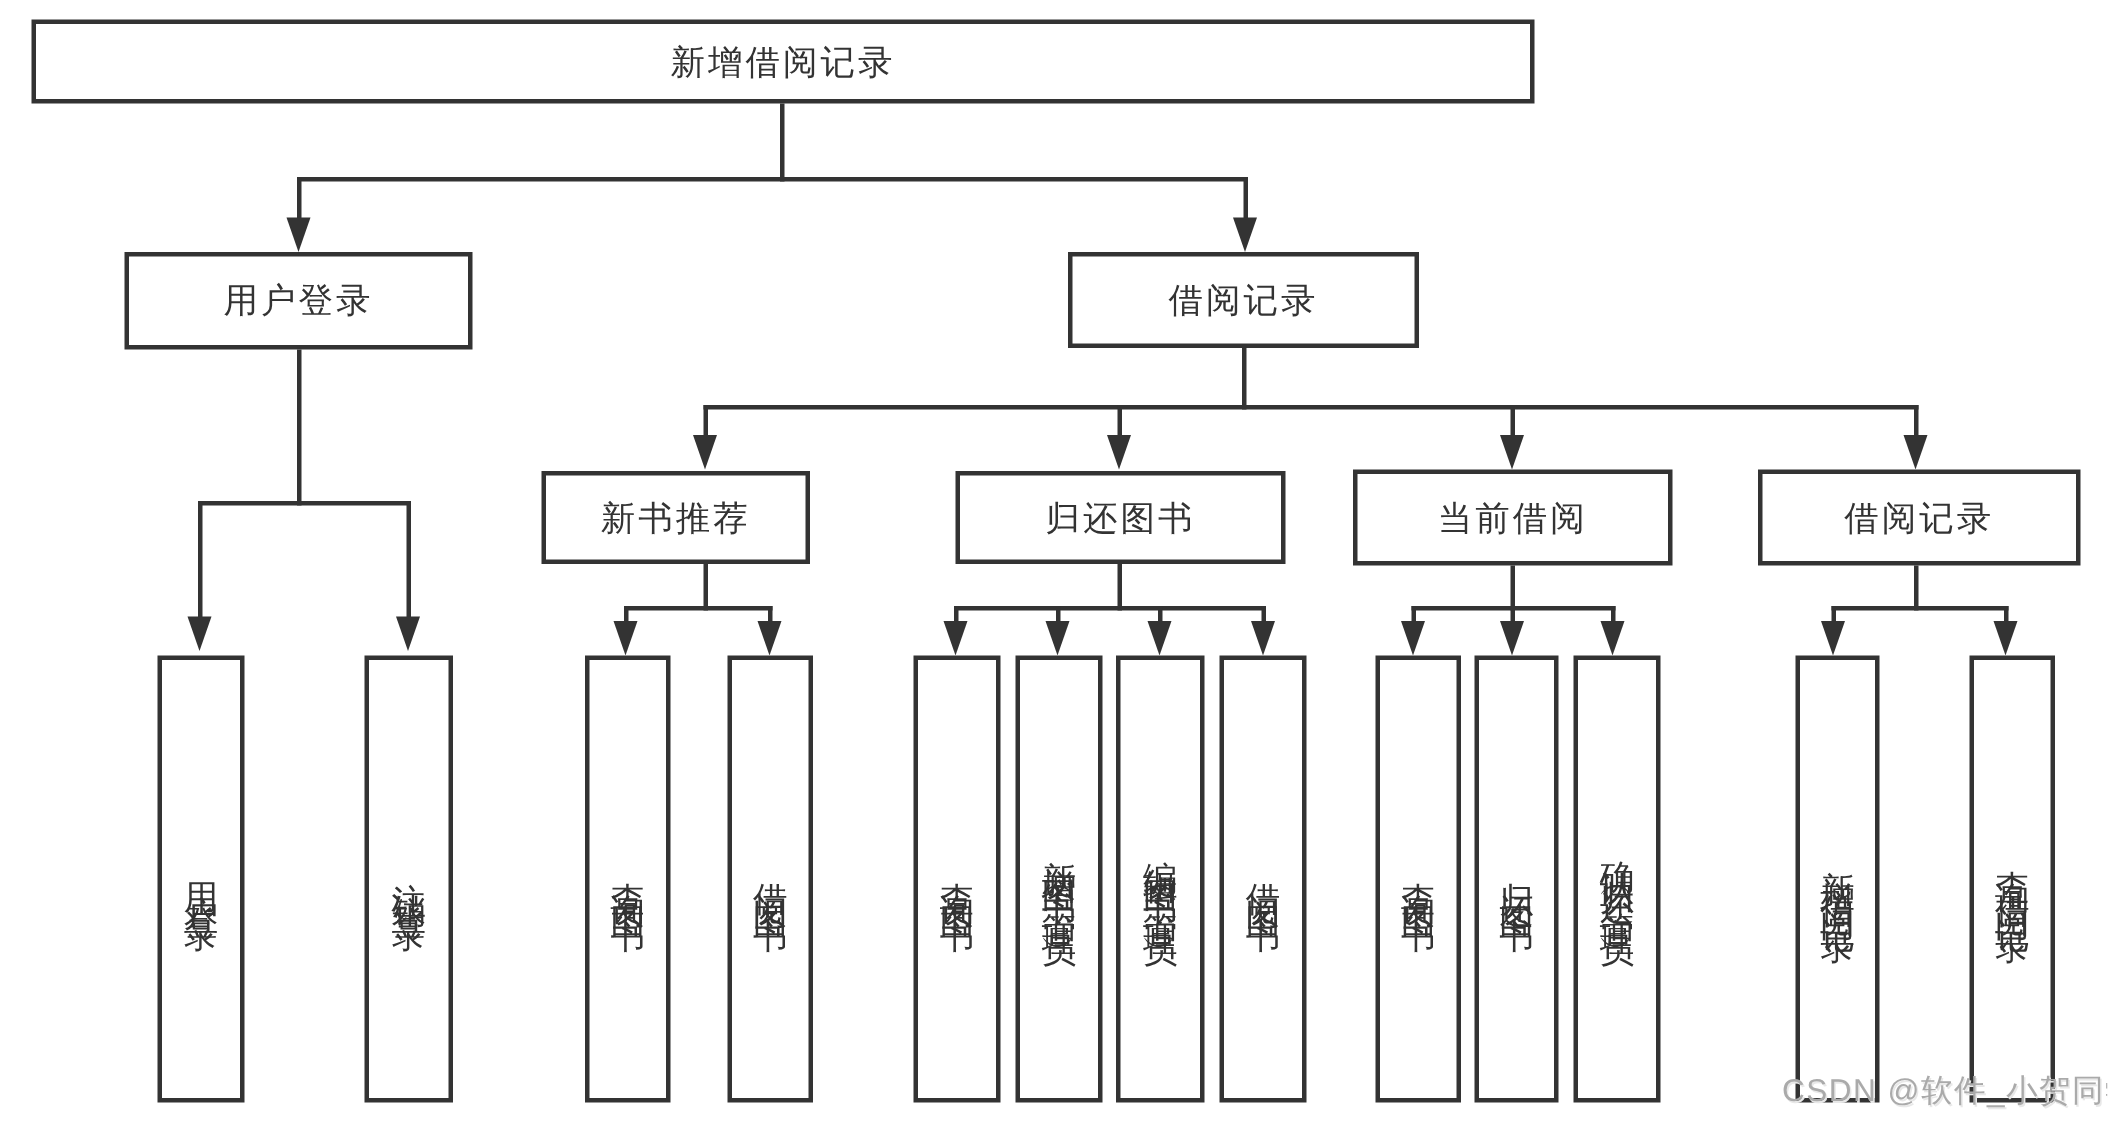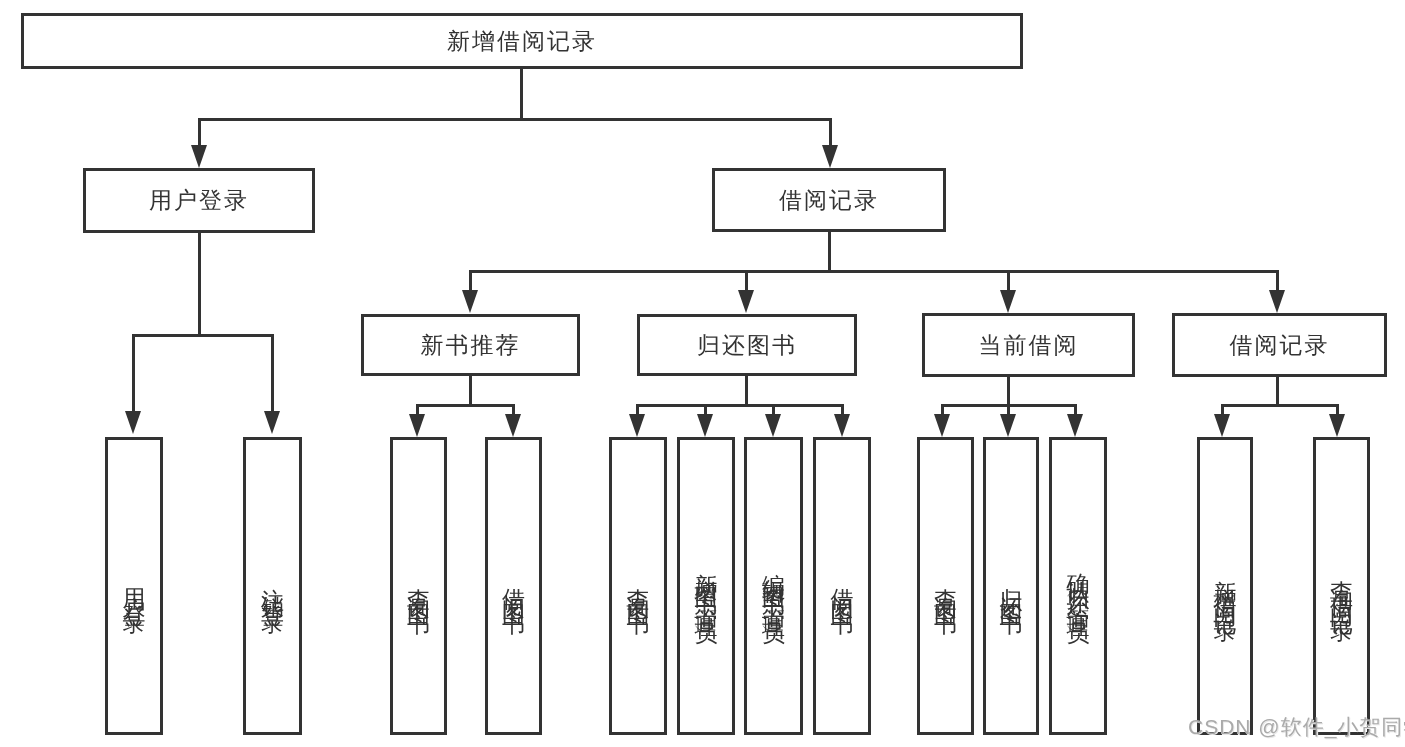--- a/index.html
+++ b/index.html
@@ -89,23 +89,23 @@
   <div class="hline" style="left:469px; top:270px; width:810px;"></div>
   <div class="vline" style="left:469px; top:270px; height:22px;"></div>
   <div class="ahead" style="left:462px; top:290px;"></div>
   <div class="vline" style="left:745px; top:270px; height:22px;"></div>
   <div class="ahead" style="left:738px; top:290px;"></div>
   <div class="vline" style="left:1007px; top:270px; height:22px;"></div>
   <div class="ahead" style="left:1000px; top:290px;"></div>
   <div class="vline" style="left:1276px; top:270px; height:22px;"></div>
   <div class="ahead" style="left:1269px; top:290px;"></div>
 
-  <div class="hbox" style="left:361px; top:314px; width:219px; height:62px;">新书推荐</div>
+  <div class="hbox" style="left:361px; top:314px; width:179px; height:62px;">新书推荐</div>
   <div class="hbox" style="left:637px; top:314px; width:220px; height:62px;">归还图书</div>
-  <div class="hbox" style="left:902px; top:313px; width:213px; height:64px;margin-left:20px;">当前借阅</div>
+  <div class="hbox" style="left:902px; top:313px; width:213px; height:64px;">当前借阅</div>
   <div class="hbox" style="left:1172px; top:313px; width:215px; height:64px;">借阅记录</div>
 
   <div class="vline" style="left:469px; top:376px; height:31px;"></div>
   <div class="hline" style="left:416px; top:404px; width:99px;"></div>
   <div class="vline" style="left:416px; top:404px; height:12px;"></div>
   <div class="ahead" style="left:409px; top:414px;"></div>
   <div class="vline" style="left:512px; top:404px; height:12px;"></div>
   <div class="ahead" style="left:505px; top:414px;"></div>
 
   <div class="vline" style="left:745px; top:376px; height:31px;"></div>

